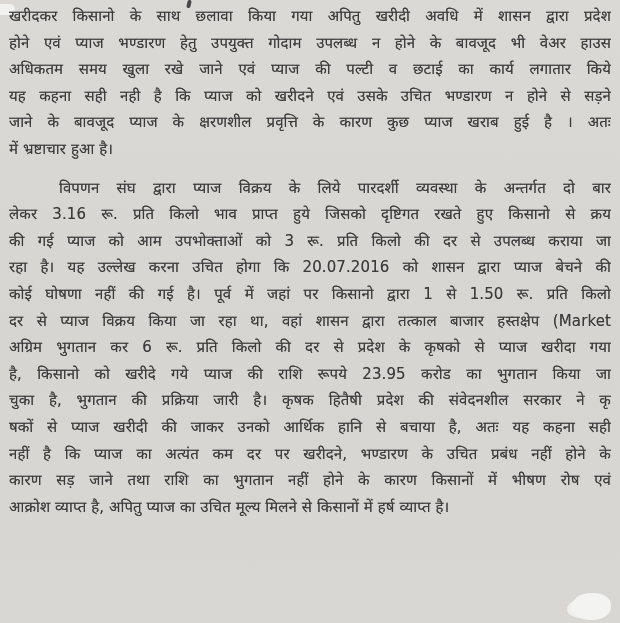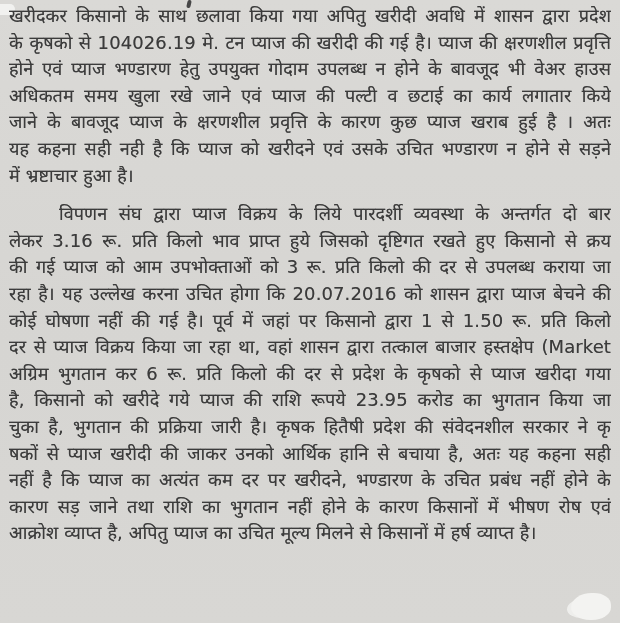--- a/index.html
+++ b/index.html
@@ -22,21 +22,21 @@
     position: absolute;
     left: 9px;
     right: 9px;
     top: 3px;
   }
   .para { margin: 0; padding: 0; }
   .para2 { margin-top: 12px; }
   .line {
     height: 26.6px;
     line-height: 26.6px;
-    font-size: 18px;
+    font-size: 15px;
     overflow: hidden;
     text-align: justify;
     text-align-last: justify;
     letter-spacing: 0.1px;
     text-shadow: 0 0 0.5px rgba(60,60,60,0.55);
     white-space: normal;
   }
   .line.flush {
     text-align: center;
     text-align-last: left;
@@ -67,25 +67,24 @@
 
 <div class="page">
 
   <div class="artifact corner-tl"></div>
   <div class="artifact top-mark"></div>
 
   <div class="textblock">
 
     <div class="para">
       <div class="line">खरीदकर किसानो के साथ छलावा किया गया अपितु खरीदी अवधि में शासन द्वारा प्रदेश</div>
-      <div class="line">के कृषको से 104026.19 मे. टन प्याज की खरीदी की गई है। प्याज की क्षरणशील प्रवृत्ति</div>
       <div class="line">होने एवं प्याज भण्डारण हेतु उपयुक्त गोदाम उपलब्ध न होने के बावजूद भी वेअर हाउस</div>
       <div class="line">अधिकतम समय खुला रखे जाने एवं प्याज की पल्टी व छटाई का कार्य लगातार किये</div>
+      <div class="line">यह कहना सही नही है कि प्याज को खरीदने एवं उसके उचित भण्डारण न होने से सड़ने</div>
       <div class="line">जाने के बावजूद प्याज के क्षरणशील प्रवृत्ति के कारण कुछ प्याज खराब हुई है । अतः</div>
-      <div class="line">यह कहना सही नही है कि प्याज को खरीदने एवं उसके उचित भण्डारण न होने से सड़ने</div>
       <div class="line flush">में भ्रष्टाचार हुआ है।</div>
     </div>
 
     <div class="para para2">
       <div class="line indent">विपणन संघ द्वारा प्याज विक्रय के लिये पारदर्शी व्यवस्था के अन्तर्गत दो बार</div>
       <div class="line">लेकर 3.16 रू. प्रति किलो भाव प्राप्त हुये जिसको दृष्टिगत रखते हुए किसानो से क्रय</div>
       <div class="line">की गई प्याज को आम उपभोक्ताओं को 3 रू. प्रति किलो की दर से उपलब्ध कराया जा</div>
       <div class="line">रहा है। यह उल्लेख करना उचित होगा कि 20.07.2016 को शासन द्वारा प्याज बेचने की</div>
       <div class="line">कोई घोषणा नहीं की गई है। पूर्व में जहां पर किसानो द्वारा 1 से 1.50 रू. प्रति किलो</div>
       <div class="line">दर से प्याज विक्रय किया जा रहा था, वहां शासन द्वारा तत्काल बाजार हस्तक्षेप (Market</div>

